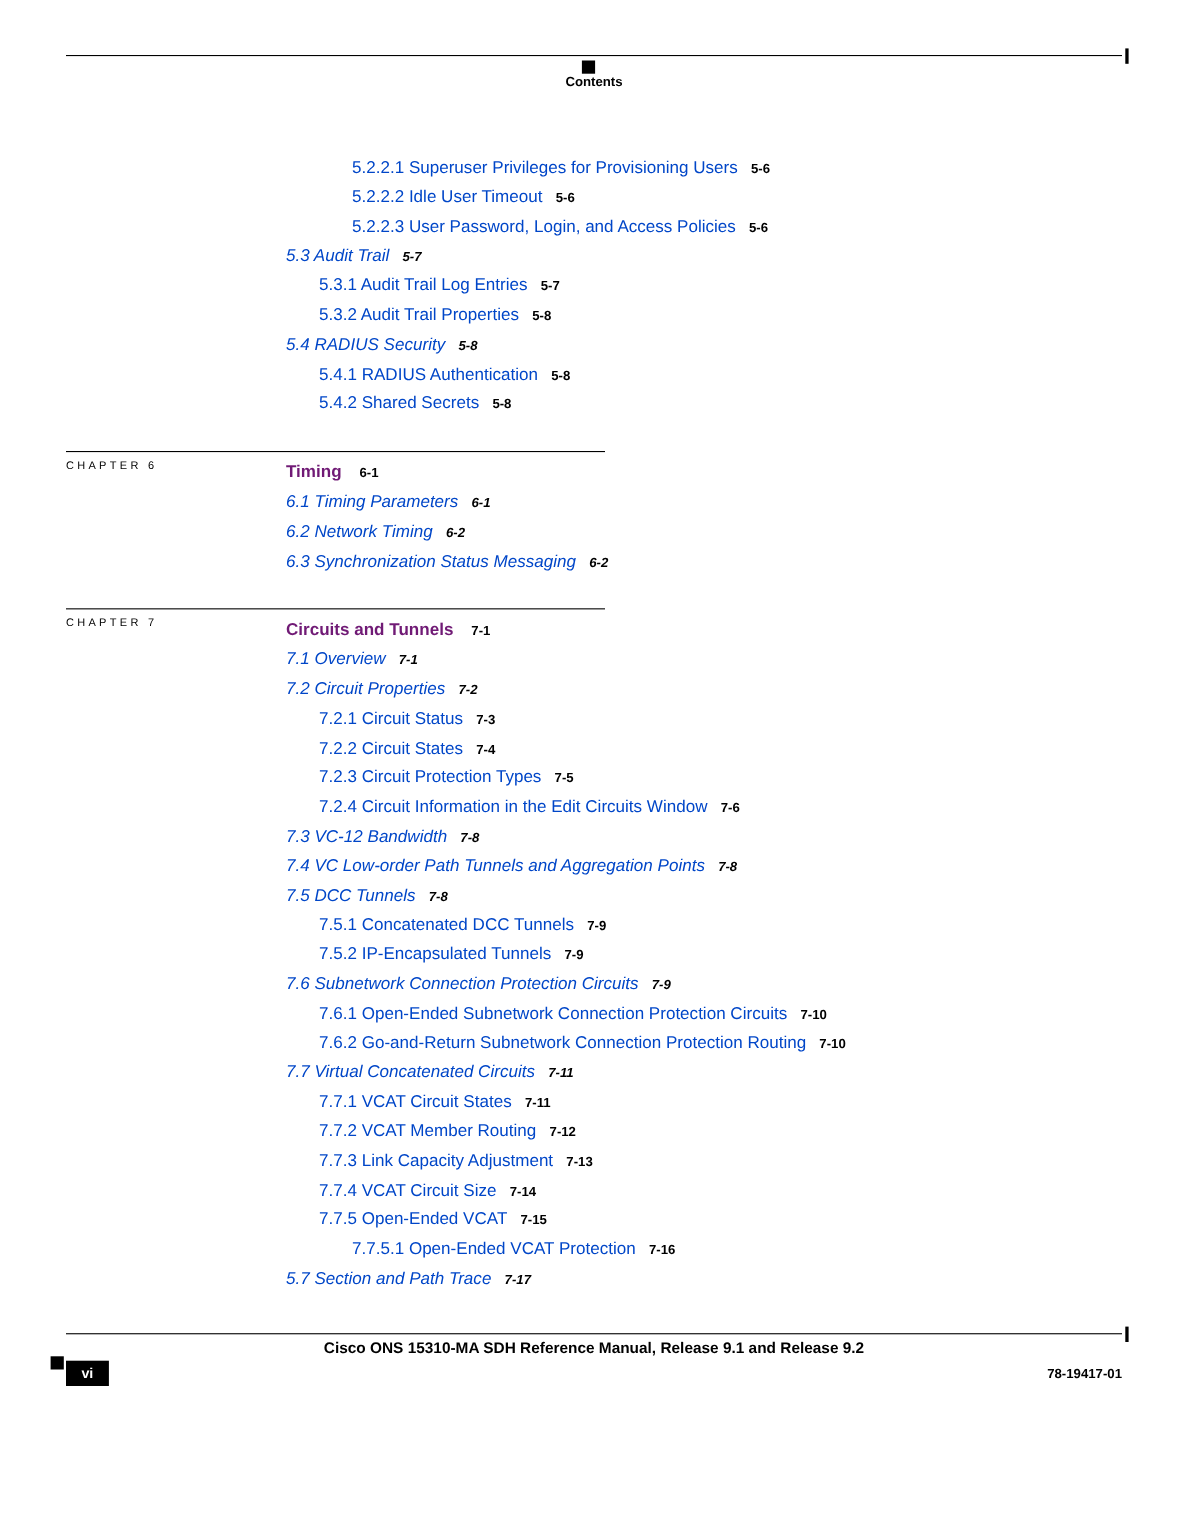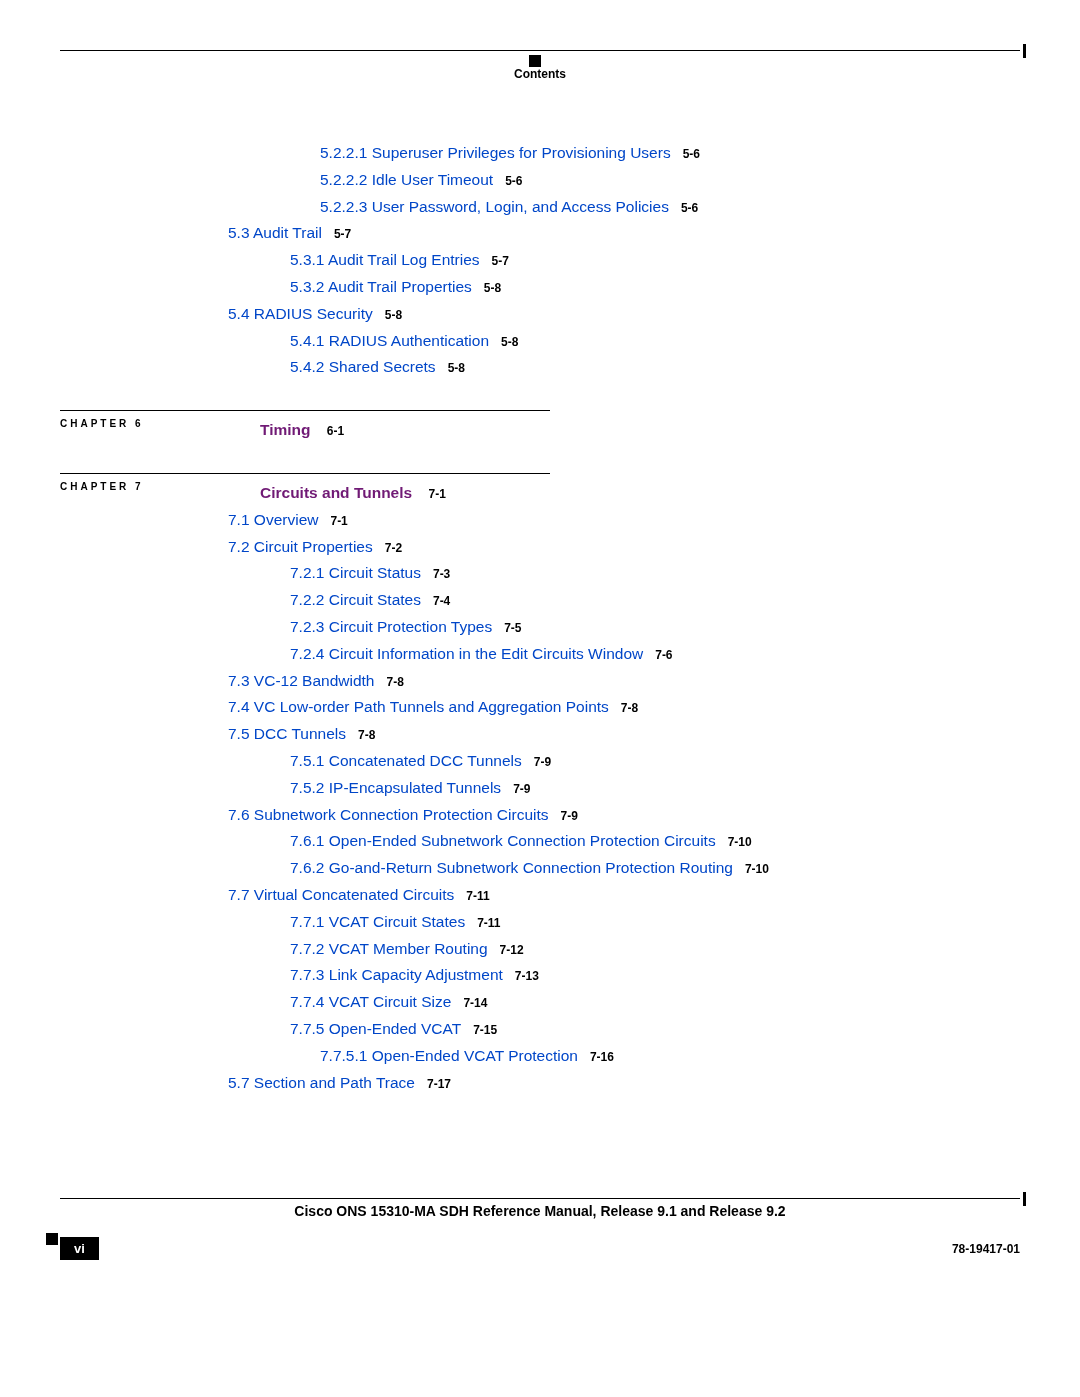--- a/index.html
+++ b/index.html
@@ -45,21 +45,21 @@
     margin-right: 10px;
   }
   .content-area {
     position: relative;
     margin-left: 140px;
   }
   .chapter-label {
     position: absolute;
     left: -140px;
     font-size: 10px;
-    font-weight: bold;
+    font-weight: normal;
     letter-spacing: 3px;
     text-transform: uppercase;
     text-align: center;
   }
   .chapter-rule {
     position: absolute;
     left: -140px;
     right: 470px;
     border-top: 1px solid #000;
     top: -8px;
@@ -77,21 +77,21 @@
     color: #701a75;
     font-weight: bold;
   }
   .pgref {
     font-size: 12px;
     font-weight: bold;
     color: #000;
     margin-left: 12px;
   }
   .i0 { margin-left: 60px; }
-  .i1 { margin-left: 28px; }
+  .i1 { margin-left: 60px; font-style: italic; }
   .i2 { margin-left: 90px; }
   .i3 { margin-left: 120px; }
   .block-spacer { height: 36px; }
   .section-wrap { position: relative; }
 
   .footer-rule {
     border-top: 1px solid #000;
     margin-top: 40px;
     position: relative;
   }
@@ -109,21 +109,21 @@
     font-weight: bold;
     font-size: 14px;
     margin-top: 4px;
   }
   .footer-bar {
     display: flex;
     justify-content: space-between;
     align-items: center;
     font-size: 12px;
     font-weight: bold;
-    margin-top: 18px;
+    margin-top: 4px;
   }
   .page-badge {
     background: #000;
     color: #fff;
     padding: 4px 14px;
     font-weight: bold;
     font-size: 13px;
     position: relative;
   }
   .page-badge::before {
@@ -163,20 +163,25 @@
 
     <div class="block-spacer"></div>
 
     <div class="section-wrap">
       <div class="chapter-rule"></div>
       <div class="chapter-label">CHAPTER 6</div>
       <div class="entry i0">
         <span class="bold-link">Timing</span>
         <span class="pgref">6-1</span>
       </div>
+      <div id="ch6-block">
+          <div class="entry i1"><span class="link">6.1  Timing Parameters</span><span class="pgref">6-1</span></div>
+          <div class="entry i1"><span class="link">6.2  Network Timing</span><span class="pgref">6-2</span></div>
+          <div class="entry i1"><span class="link">6.3  Synchronization Status Messaging</span><span class="pgref">6-2</span></div>
+        </div>
     </div>
 
     <div class="block-spacer"></div>
 
     <div class="section-wrap">
       <div class="chapter-rule"></div>
       <div class="chapter-label">CHAPTER 7</div>
       <div class="entry i0">
         <span class="bold-link">Circuits and Tunnels</span>
         <span class="pgref">7-1</span>

